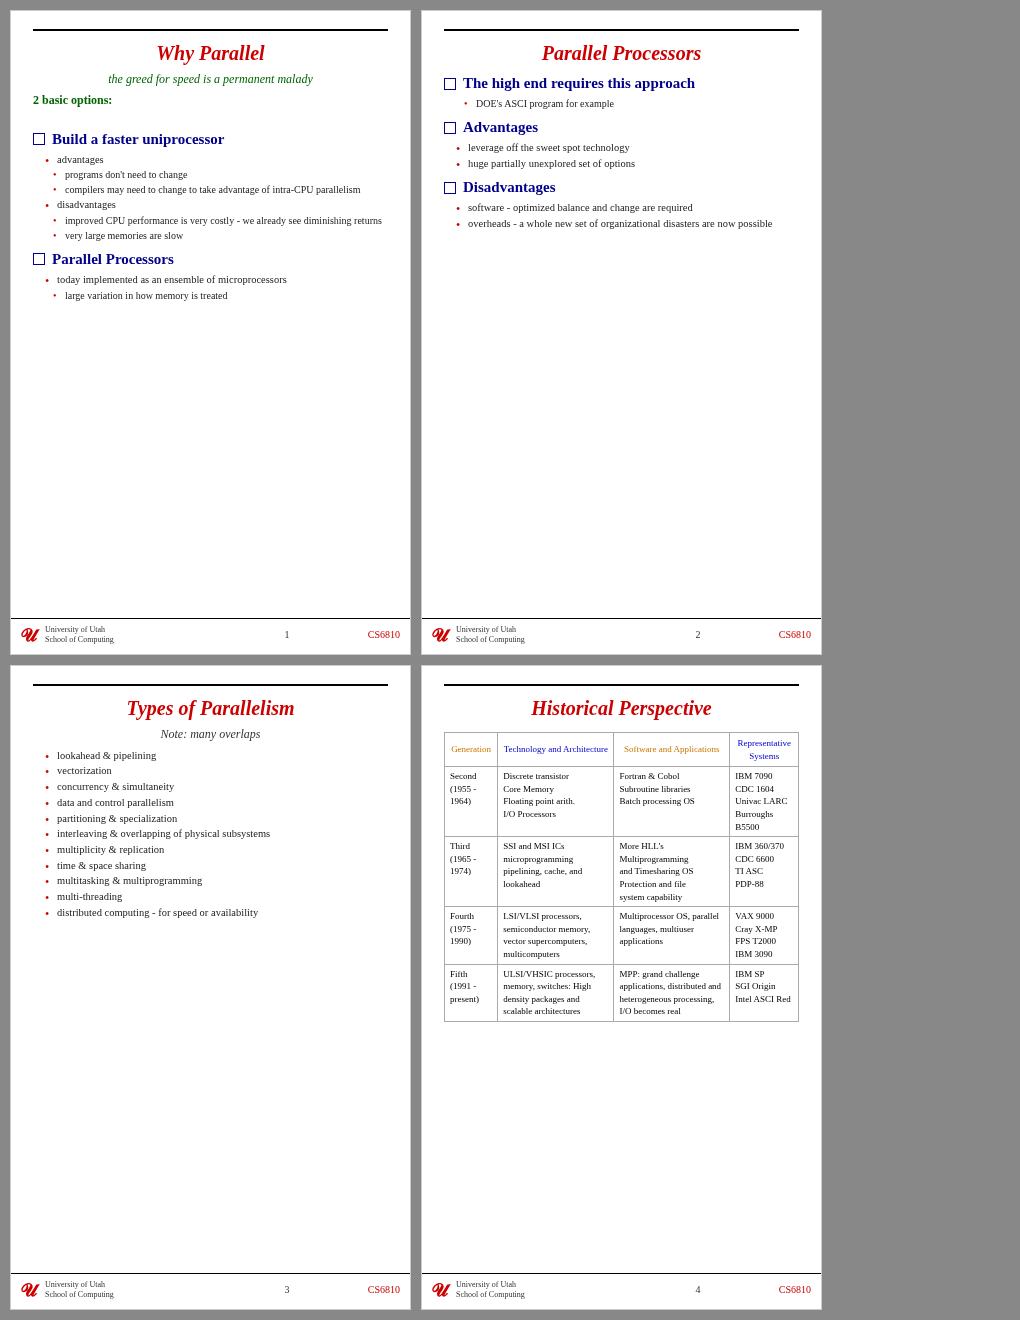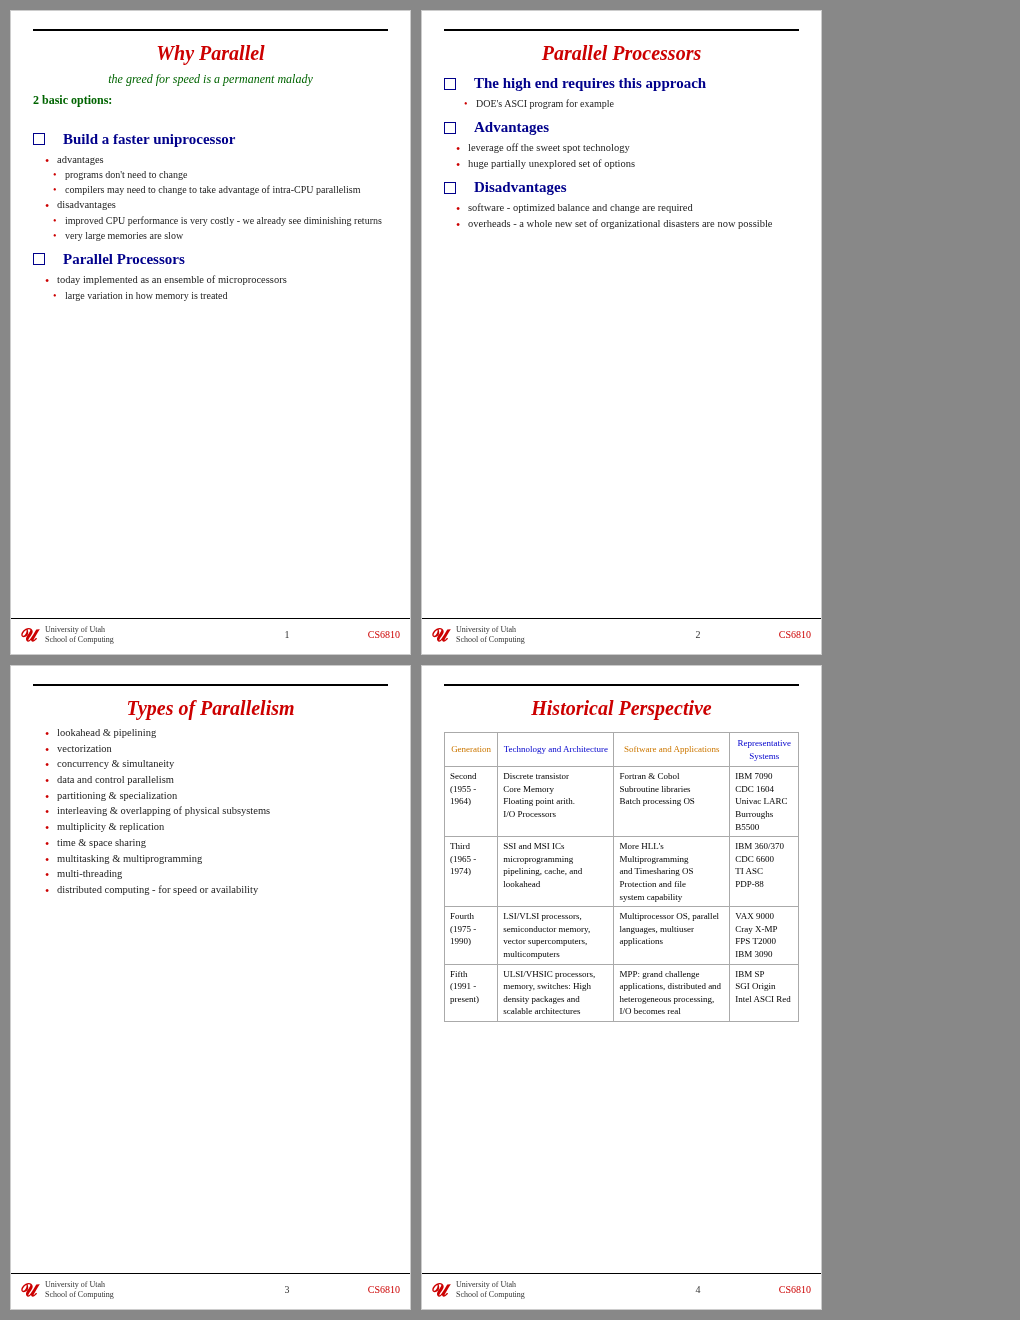--- a/index.html
+++ b/index.html
@@ -49,21 +49,21 @@
       font-weight: bold;
       margin-bottom: 20px;
     }
     .section-heading {
       font-size: 15px;
       color: #00008b;
       font-weight: bold;
       margin: 6px 0 3px 0;
       display: flex;
       align-items: center;
-      gap: 16px;
+      gap: 5px;
     }
     .checkbox-icon {
       display: inline-block;
       width: 12px;
       height: 12px;
       border: 1.5px solid #00008b;
       flex-shrink: 0;
       margin-right: 2px;
     }
     .bullet-list {
@@ -259,20 +259,21 @@
       </div>
       <div class="footer-page">2</div>
       <div class="footer-course">CS6810</div>
     </div>
   </div>
 
   <div class="slide">
     <hr class="slide-divider">
     <div class="slide-content">
       <div class="slide-title">Types of Parallelism</div>
+      <div class="slide3-note">Note: many overlaps</div>
 
       <ul class="bullet-list">
         <li><span>lookahead &amp; pipelining</span></li>
         <li><span>vectorization</span></li>
         <li><span>concurrency &amp; simultaneity</span></li>
         <li><span>data and control parallelism</span></li>
         <li><span>partitioning &amp; specialization</span></li>
         <li><span>interleaving &amp; overlapping of physical subsystems</span></li>
         <li><span>multiplicity &amp; replication</span></li>
         <li><span>time &amp; space sharing</span></li>

